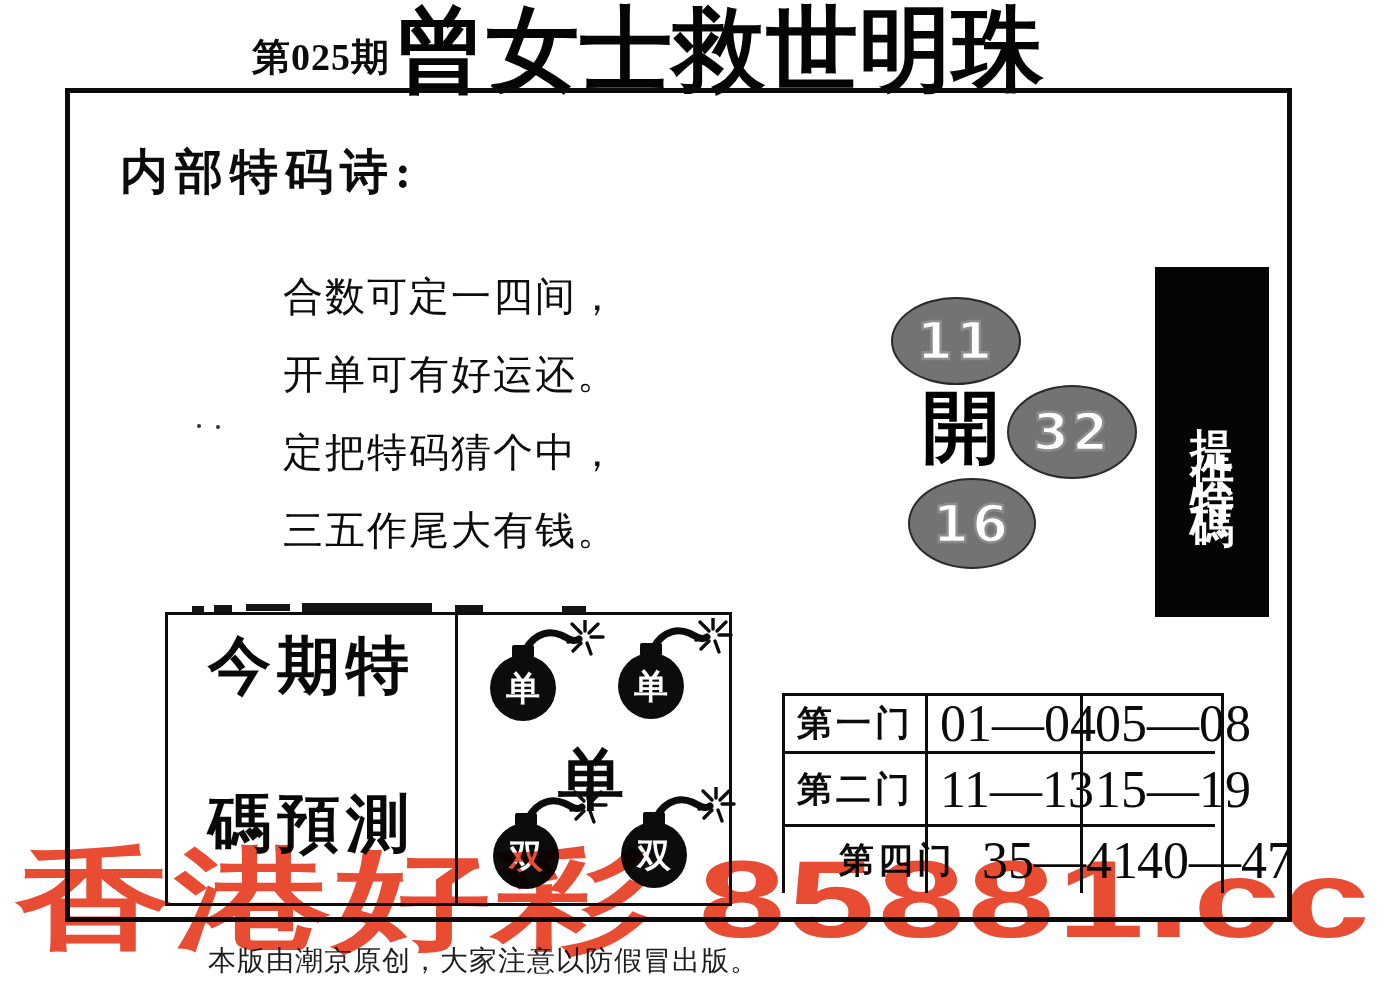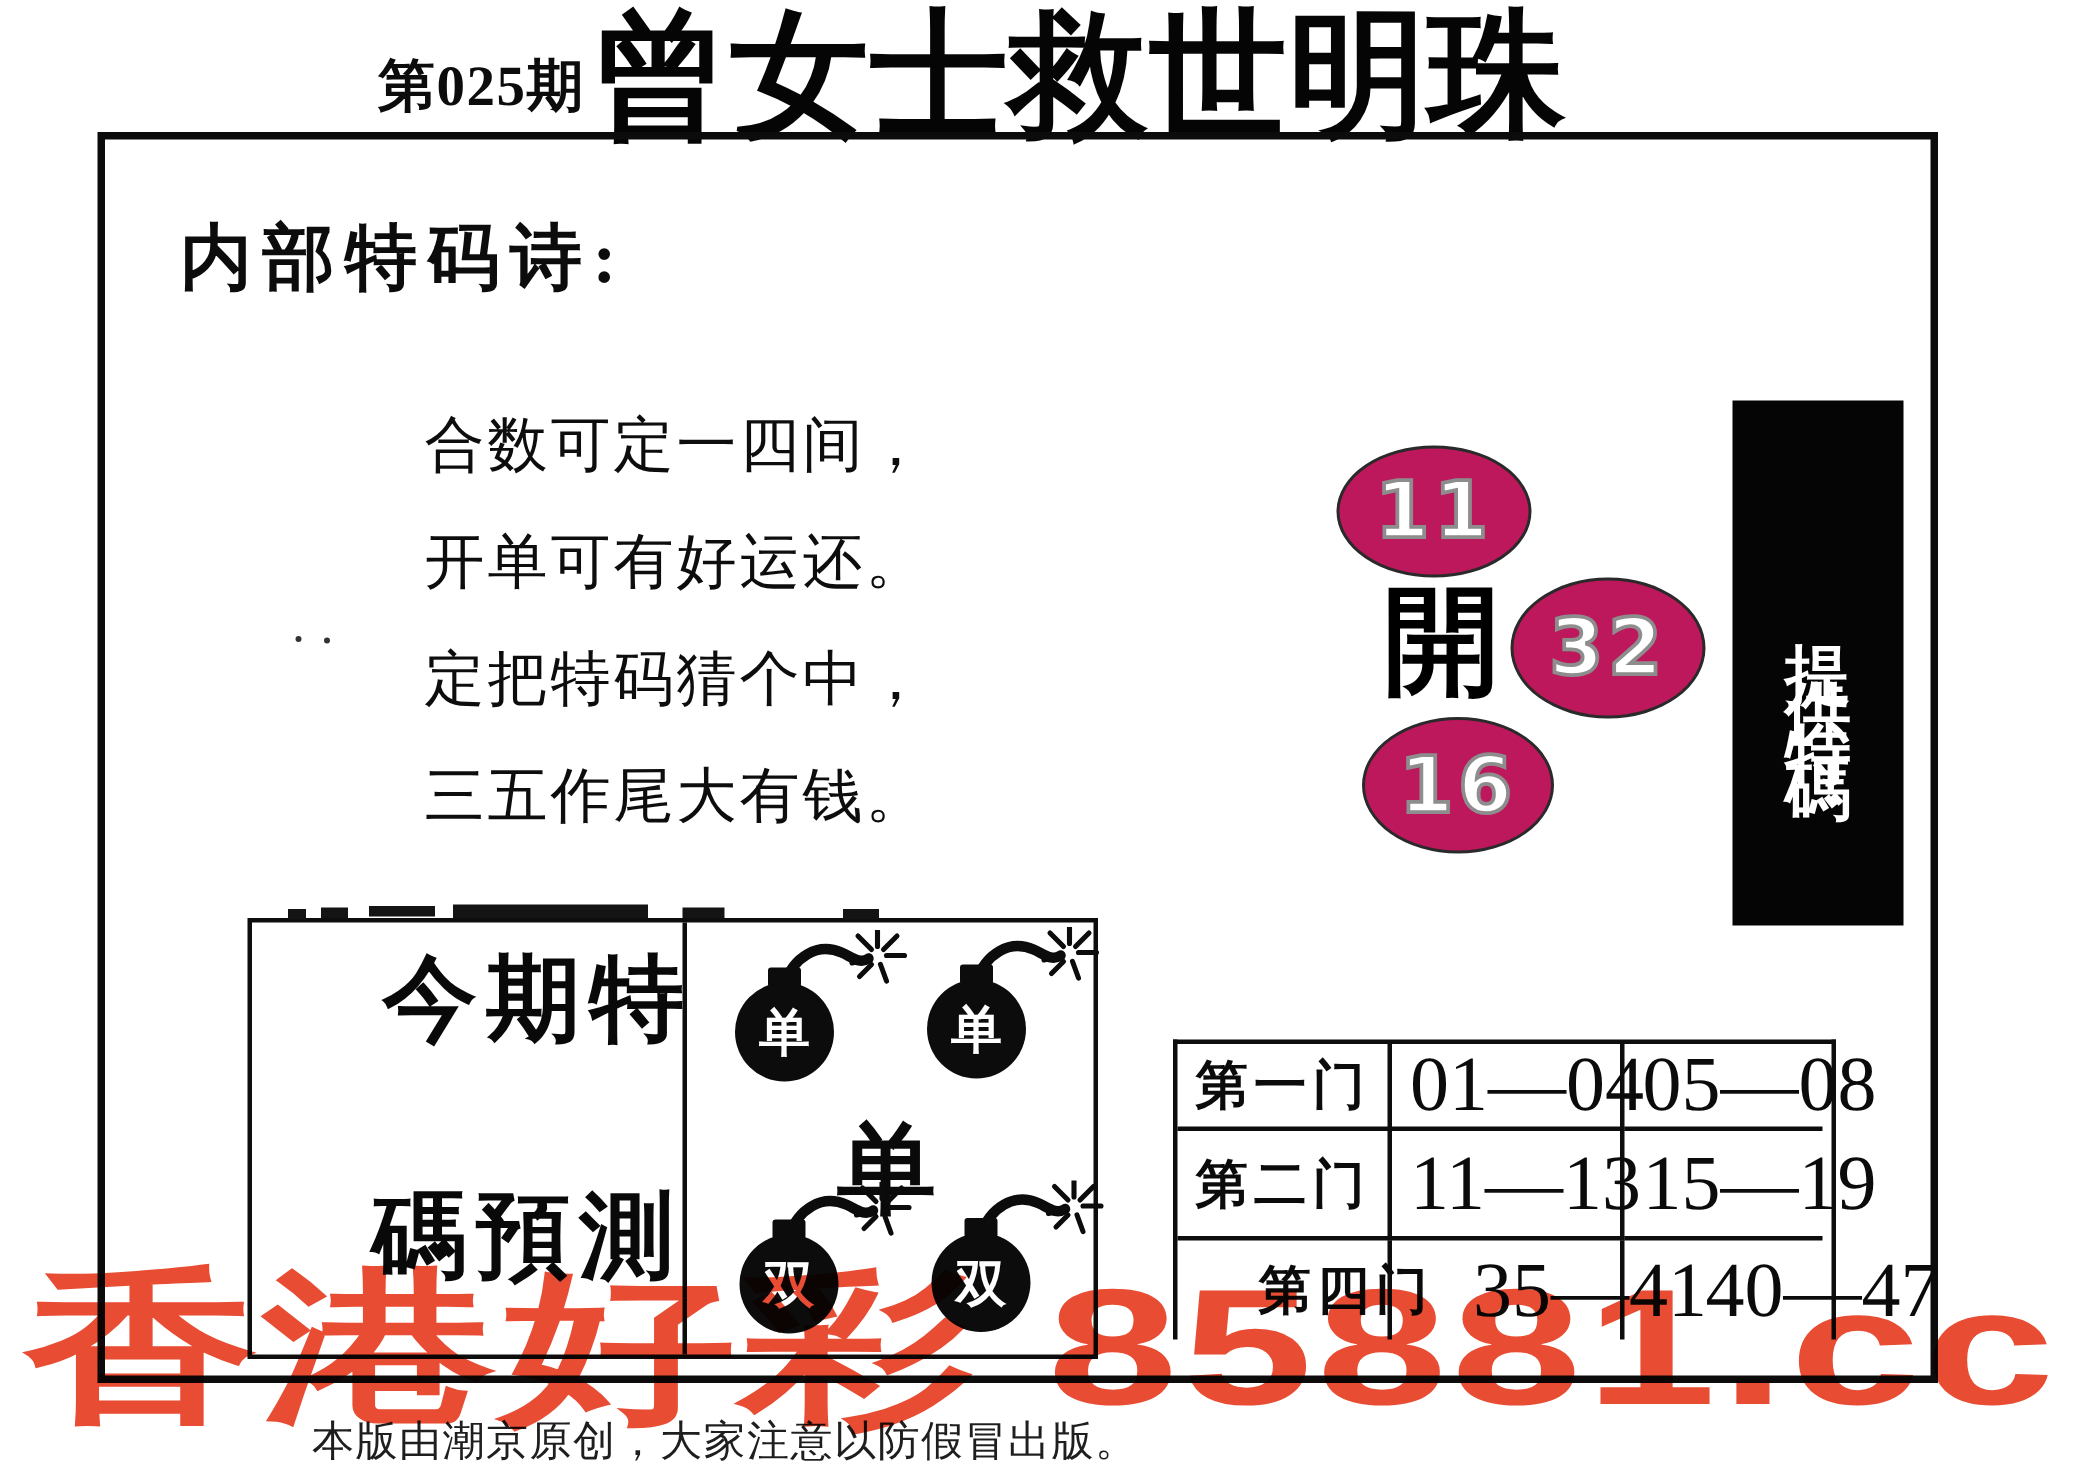--- a/index.html
+++ b/index.html
@@ -33,21 +33,21 @@
   }
   .poem{left:283px;top:258px;}
   .poem-line{
     font-size:40px;font-weight:500;letter-spacing:2px;color:#0d0d0d;
     line-height:78px;white-space:nowrap;
   }
 
   
   .num-ellipse{
     border:2px solid #2a2a2a;border-radius:50%;
-    display:flex;align-items:center;justify-content:center;background:#be185d;text-align:center;
+    display:flex;align-items:center;justify-content:center;background:#737373;text-align:center;
   }
   .bubble-num{
     font-family:"DejaVu Sans","Liberation Sans",sans-serif;
     font-size:52px;font-weight:800;letter-spacing:3px;color:#ffffff;
     -webkit-text-stroke:2.5px #8d8d8d;text-shadow:0 0 1px #aaa;
   }
   .ellipse-top{left:891px;top:297px;width:126px;height:84px;}
   .ellipse-left{left:795px;top:392px;width:127px;height:88px;}
   .ellipse-right{left:1007px;top:385px;width:126px;height:90px;}
   .ellipse-bottom{left:908px;top:478px;width:124px;height:87px;}
@@ -72,22 +72,22 @@
     left:165px;top:612px;width:561px;height:288px;
     border:3px solid #0d0d0d;background:#fff;
   }
   .prediction-divider{
     position:absolute;left:287px;top:0;width:3px;height:100%;background:#0d0d0d;
   }
   .prediction-title{
     position:absolute;left:0;width:287px;text-align:center;
     font-size:63px;font-weight:700;letter-spacing:6px;color:#090909;white-space:nowrap;
   }
-  .pt1{top:8px;padding-left:47px;}
-  .pt2{top:166px;padding-left:40px;}
+  .pt1{top:8px;}
+  .pt2{top:166px;}
   .middle-odd{
     position:absolute;left:388px;top:120px;width:70px;text-align:center;
     font-size:66px;font-weight:700;color:#0a0a0a;
   }
   .bomb{position:absolute;width:122px;height:104px;}
   .bomb-tl{left:317px;top:5px;}
   .bomb-tr{left:445px;top:3px;}
   .bomb-bl{left:320px;top:173px;}
   .bomb-br{left:448px;top:172px;}
   .bomb text{

